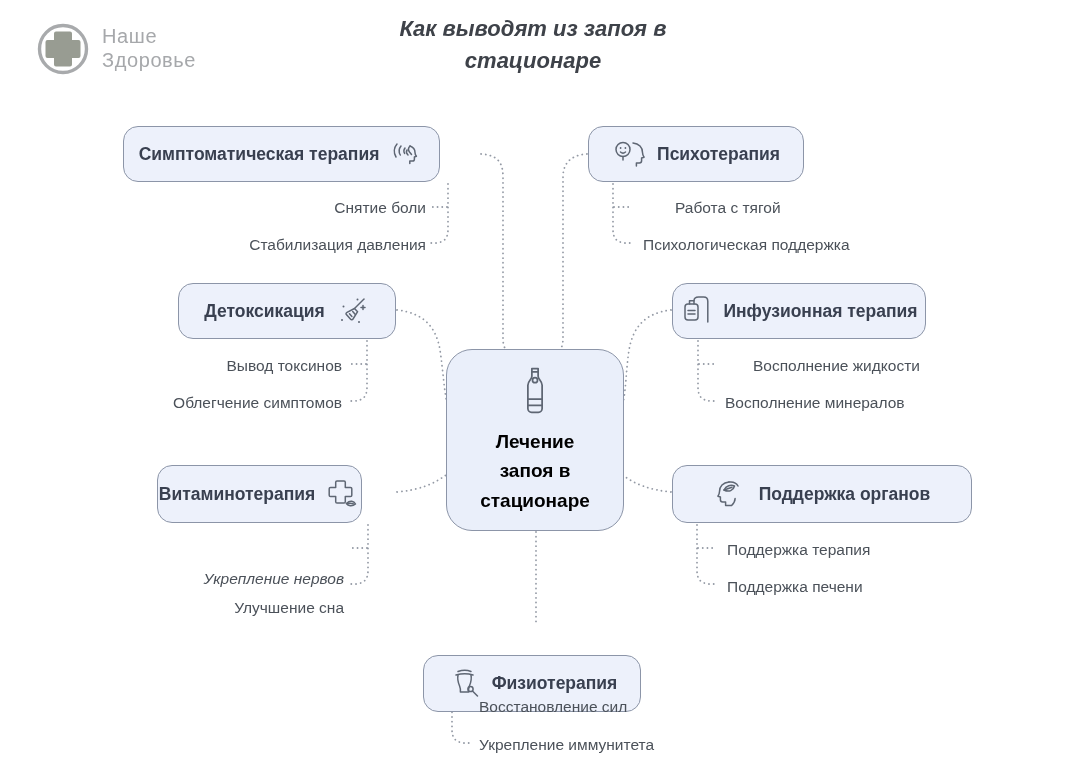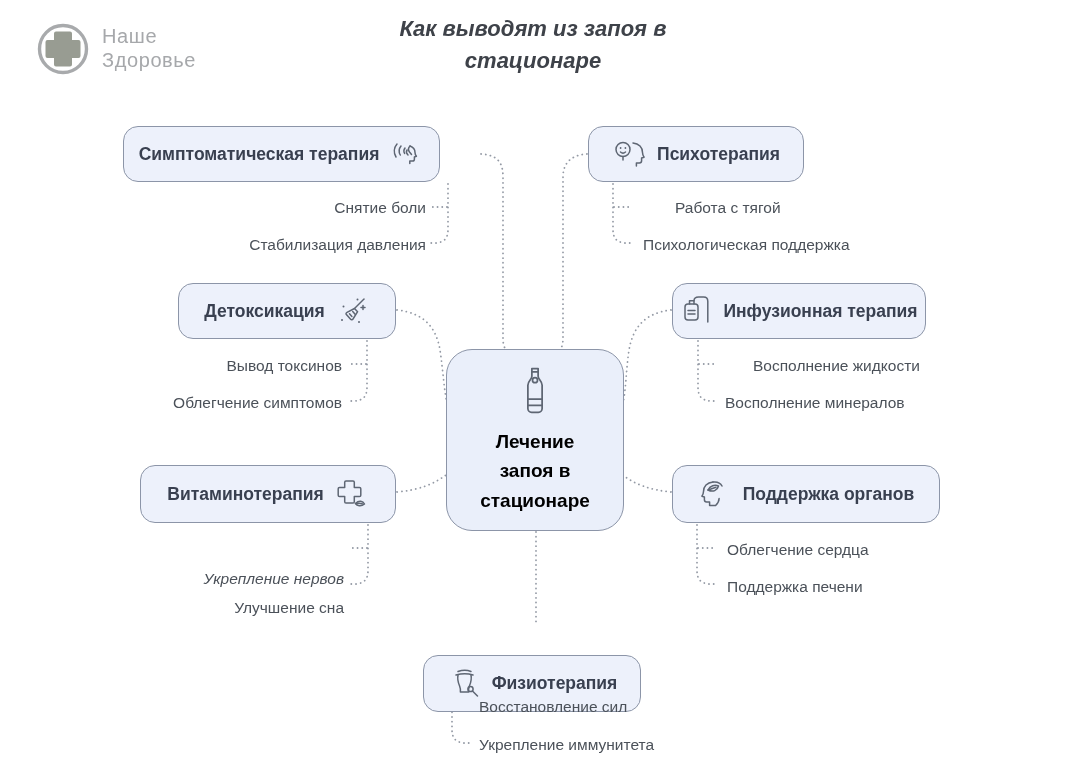--- a/index.html
+++ b/index.html
@@ -157,41 +157,41 @@
         <path d="M6.3,26.5 h11.4 M6.3,31.5 h11.4"></path>
       </g>
     </svg>
     <div class="center-label">
       <div>Лечение</div>
       <div>запоя в</div>
       <div>стационаре</div>
     </div>
   </div>
 
-  <div class="node" style="left:140px; top:465px; width:256px; height:58px;">
+  <div class="node" style="left:157px; top:465px; width:205px; height:58px;">
     <span class="node-label">Витаминотерапия</span>
     <svg class="node-icon" width="36" height="36" viewBox="0 0 36 36">
       <path d="M13,5 h7 c0.8,0 1.3,0.5 1.3,1.3 v5.2 h5.2 c0.8,0 1.3,0.5 1.3,1.3 v6.4 c0,0.8-0.5,1.3-1.3,1.3 h-5.2 v5.2 c0,0.8-0.5,1.3-1.3,1.3 h-7 c-0.8,0-1.3,-0.5-1.3,-1.3 v-5.2 H6.5 c-0.8,0-1.3,-0.5-1.3,-1.3 v-6.4 c0,-0.8 0.5,-1.3 1.3,-1.3 h5.2 V6.3 c0,-0.8 0.5,-1.3 1.3,-1.3 z"></path>
       <path d="M22.5,27.5 c3.5,-3.5 7.5,-2.5 9,0.5 c-3.5,3 -7.5,2 -9,-0.5 z"></path>
       <path d="M22.5,27.5 c2.5,-0.5 5,-0.5 7,0.5"></path>
     </svg>
   </div>
   <div class="sub-label align-right" style="right:722px; top:570px;font-style:italic;">Укрепление нервов</div>
   <div class="sub-label align-right" style="right:722px; top:599px;">Улучшение сна</div>
 
-  <div class="node" style="left:672px; top:465px; width:268px; height:58px;">
+  <div class="node" style="left:672px; top:465px; width:300px; height:58px;">
     <svg class="node-icon" width="36" height="34" viewBox="0 0 36 34">
       <path d="M15,5 c-6,0.5 -9.5,4.5 -9.5,9.5 c0,2 -0.7,3.3 -1.6,4.7 l2.5,0.8 v2.8 c0,1.3 0.9,2.2 2.2,2.2 h3 v3.5 h6 c2,-2 3.5,-4.5 3.5,-7"></path>
       <path d="M15,5 c4,-0.5 7.5,1 9,4"></path>
       <path d="M10,13 c2,-4.5 7,-5.5 10.5,-4 c-1,4.5 -5.5,6.5 -10.5,4 z"></path>
       <path d="M10,13 l8,-2.8"></path>
     </svg>
     <span class="node-label">Поддержка органов</span>
   </div>
-  <div class="sub-label" style="left:727px; top:541px;">Облегчение сердца</div>
+  <div class="sub-label" style="left:727px; top:541px;">Поддержка терапия</div>
   <div class="sub-label" style="left:727px; top:578px;">Поддержка печени</div>
 
   <div class="node" style="left:423px; top:625px; width:218px; height:57px;margin-top:30px;">
     <svg class="node-icon" width="36" height="36" viewBox="0 0 36 36">
       <path d="M11,5.5 q7,-2.5 13,0"></path>
       <path d="M9,9 q9,-2.5 17,0"></path>
       <path d="M11,9 c-1,5 0.3,8 1.6,11 c0.8,2 1,3.8 0.8,6 h8.2 c-0.2,-2.2 0,-4 0.8,-6 c1.3,-3 2.6,-6 1.6,-11"></path>
       <circle cx="23.5" cy="23" r="2.6"></circle>
       <path d="M25.5,25 L30.5,30"></path>
     </svg>

